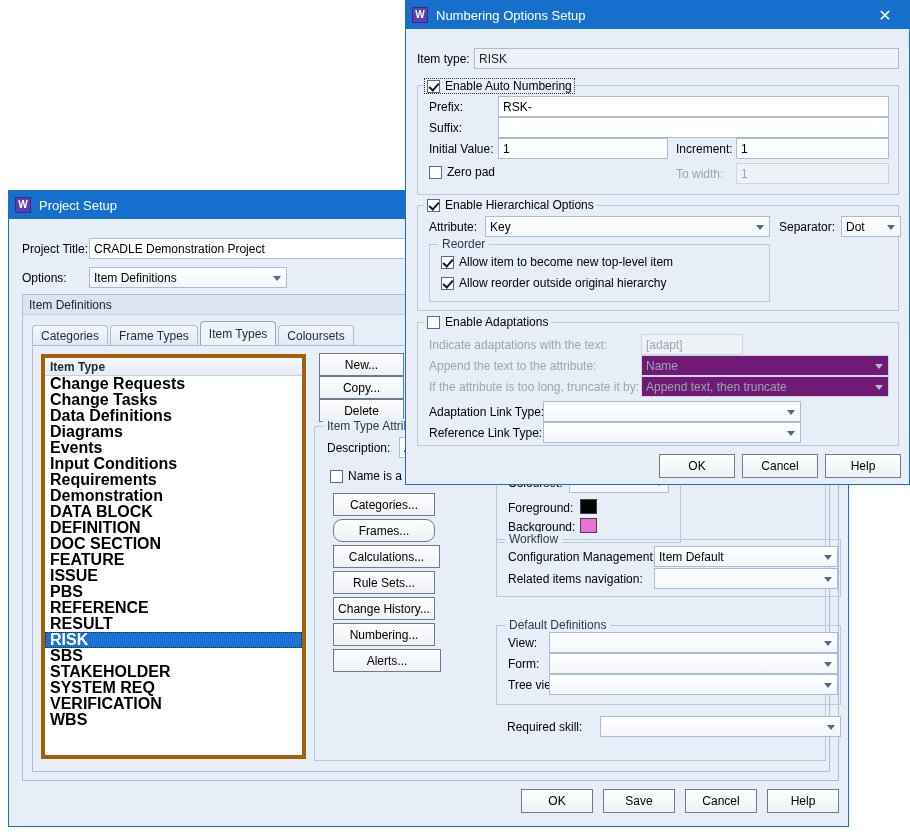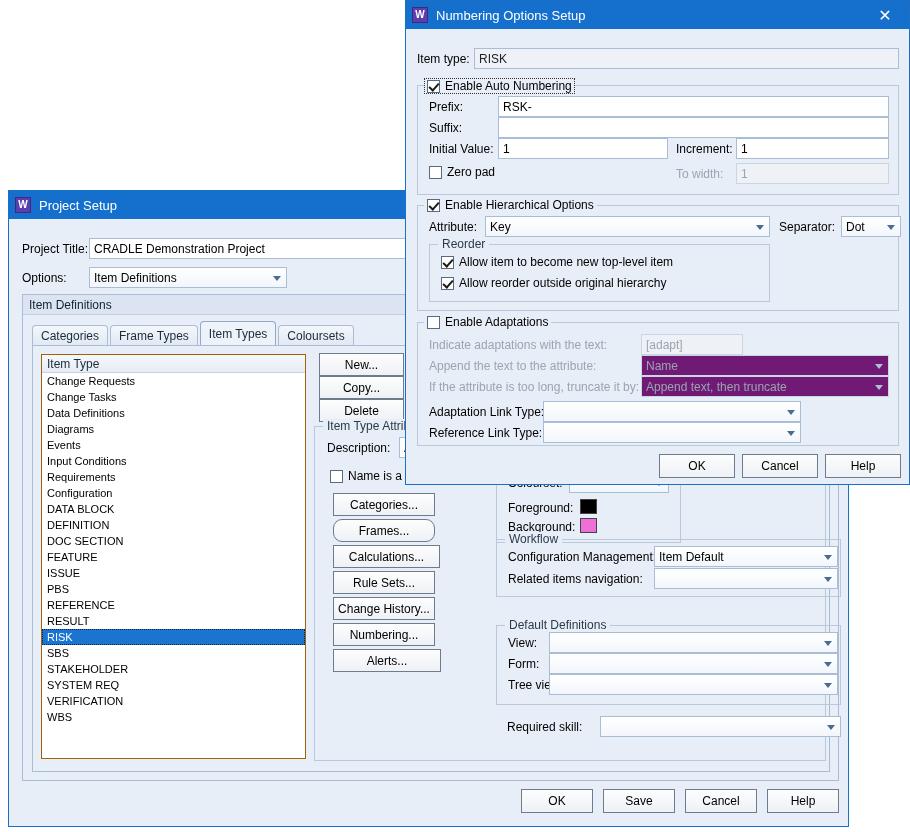--- a/index.html
+++ b/index.html
@@ -174,37 +174,38 @@
     height: 24px;
     font-weight: normal;
     border-color: #8fa9c6;
     z-index: 2;
   }
 
   
   .listbox {
     position: absolute;
     background: #ffffff;
-    border: 1px solid #a16207;
+    border: 4px solid #a16207;
     overflow: hidden;
+    font-weight: bold;
   }
   .listhdr {
     height: 18px;
     background: linear-gradient(#f6f8fb, #e6ecf4);
     border-bottom: 1px solid #c5d1e0;
     display: flex; align-items: center;
     padding-left: 5px;
     font-size: 12px;
     color: #1a2b3c;
   }
   .listrow {
     height: 16px;
     display: flex; align-items: center;
     padding-left: 5px;
-    font-size: 11px;
+    font-size: 16px;
     color: #000;
     white-space: nowrap;
   }
   .listrow.sel { background: #1b75d0; color: #ffffff; outline: 1px dotted #00264d; outline-offset: -1px; }
 
   .swatch { width: 17px; height: 15px; border: 1px solid #444; }
 </style>
 </head>
 <body style="background: rgb(255, 255, 255);">
 
@@ -260,21 +261,21 @@
               <div class="listrow">
                 <span>Events</span>
               </div>
               <div class="listrow">
                 <span>Input Conditions</span>
               </div>
               <div class="listrow">
                 <span>Requirements</span>
               </div>
               <div class="listrow">
-                <span>Configuration</span>
+                <span>Demonstration</span>
               </div>
               <div class="listrow">
                 <span>DATA BLOCK</span>
               </div>
               <div class="listrow">
                 <span>DEFINITION</span>
               </div>
               <div class="listrow">
                 <span>DOC SECTION</span>
               </div>

